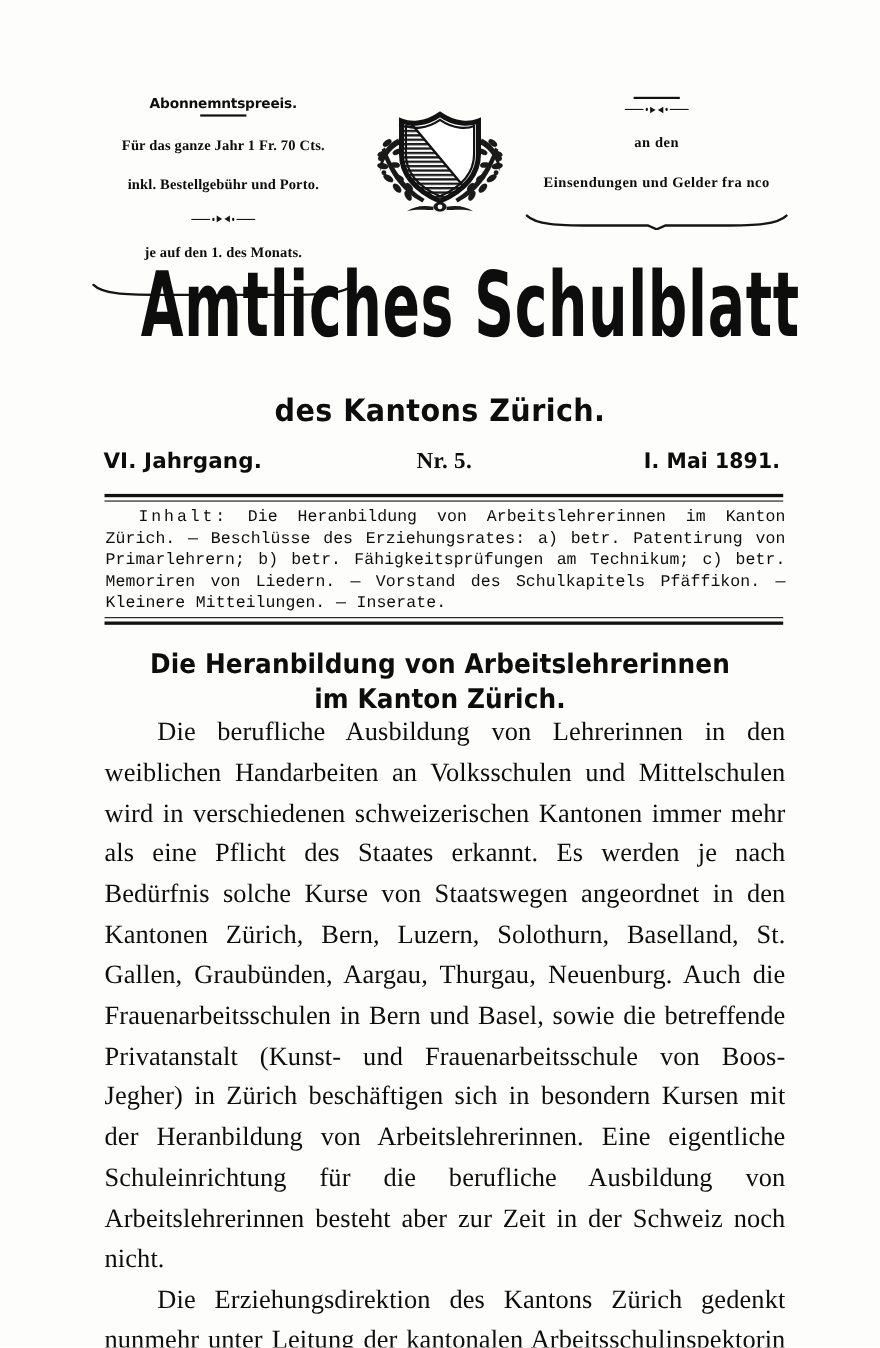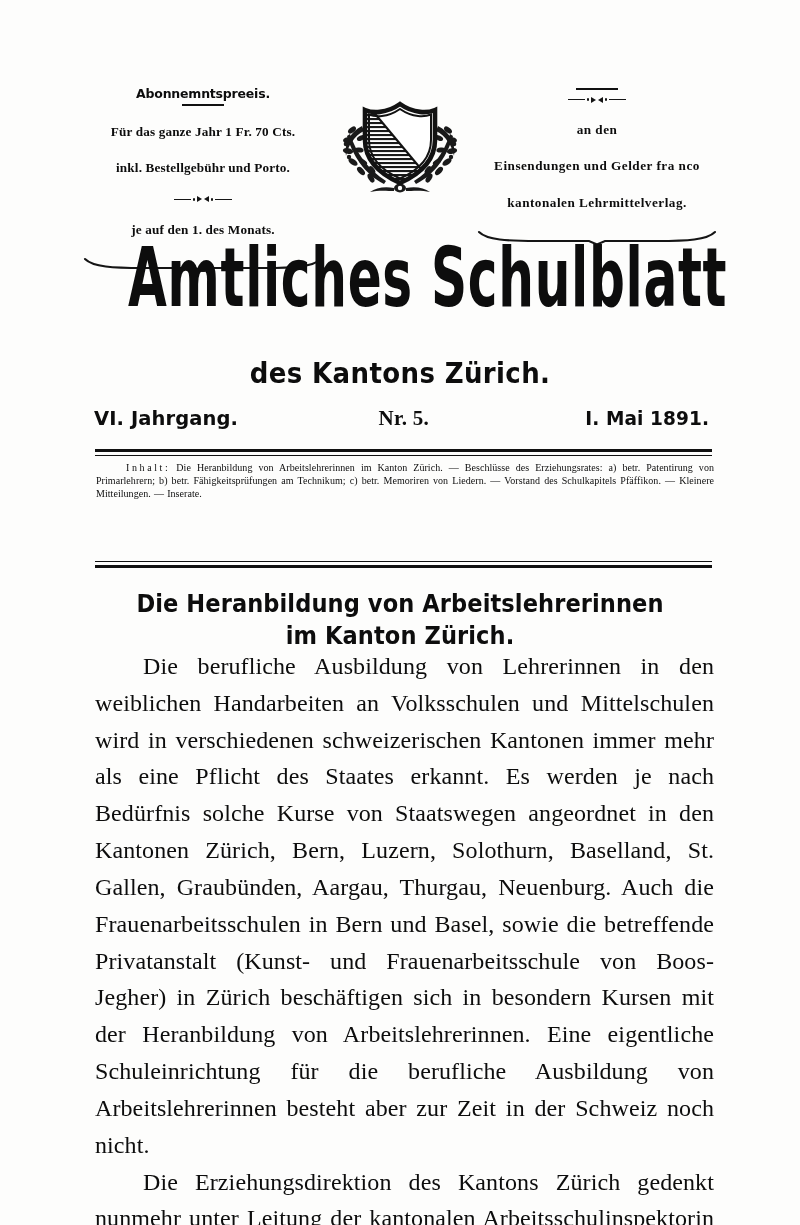--- a/index.html
+++ b/index.html
@@ -177,22 +177,22 @@
 
   .rule-top    { top: 449px; }
   .rule-bottom { top: 561px; }
 
   
   .inhalt {
     position: absolute;
     top: 461px;
     left: 96px;
     width: 618px;
-    font-family: Liberation Serif, serif;
-    font-size: 10px;
+    font-family: Liberation Mono, monospace;
+    font-size: 15px;
     line-height: 1.305;
     text-align: justify;
     text-indent: 30px;
     letter-spacing: 0.05px;
     word-spacing: 0.6px;
     hyphens: manual;
   }
   .inhalt .lead {
     letter-spacing: 2.6px;
   }
@@ -267,21 +267,20 @@
         <span class="dash"></span>
           <span class="dot"></span>
           <span class="tri-r"></span>
           <span class="tri-l"></span>
           <span class="dot"></span>
           <span class="dash"></span>
       </div>
 
       <div class="mast-line sp">an den</div>
       <div class="mast-line sp">Einsendungen und Gelder fra nco</div>
-      <div class="mast-line sp">kantonalen Lehrmittelverlag.</div>
 
       <svg class="swash" width="240" height="16" viewBox="0 0 240 16">
         <path d="M2 3 C 10 11, 30 12, 60 12 L112 12 L120 15.5 L128 12 L180 12 C210 12, 230 11, 238 3" fill="none" stroke="#151515" stroke-width="2.1" stroke-linecap="round"></path>
       </svg>
     </div>
   </div>
 
   <svg class="crest" viewBox="0 0 128 118">
     <defs>
       <clipPath id="shieldClip">

